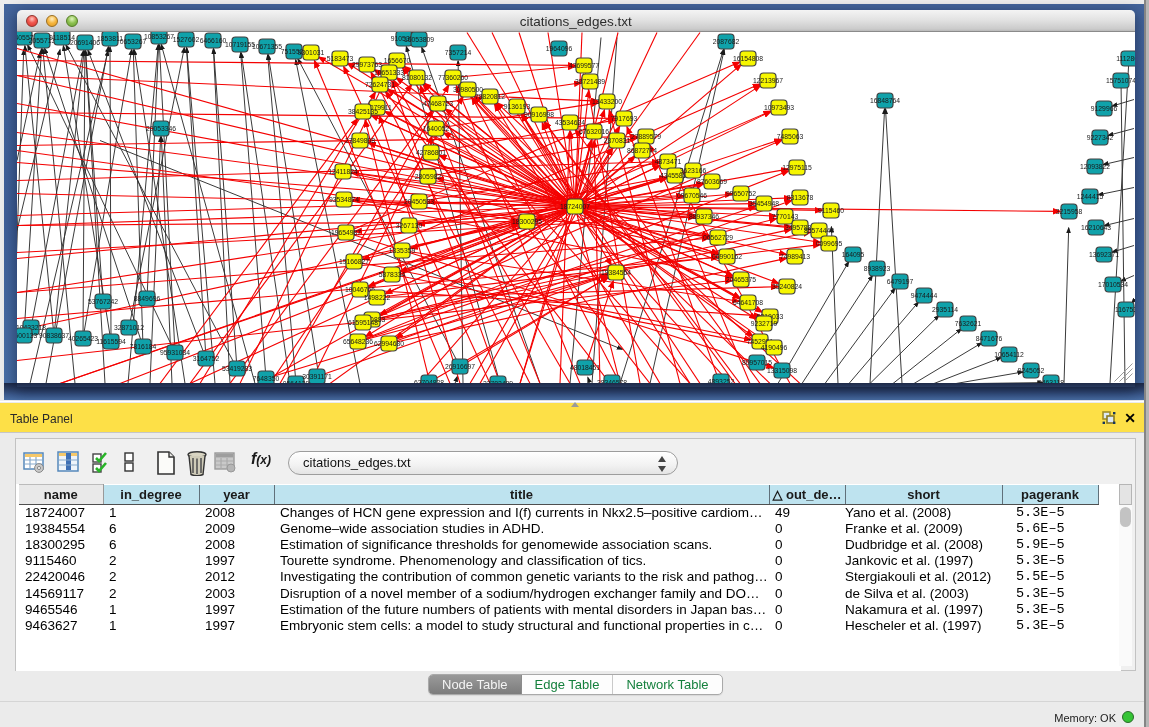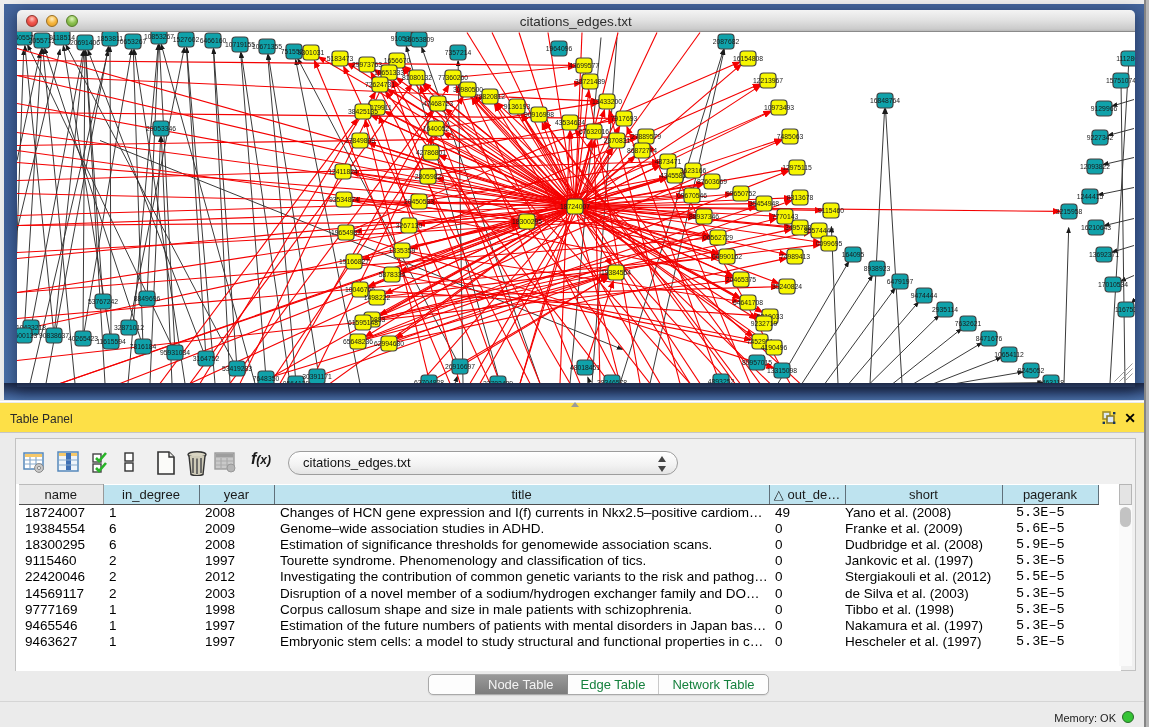--- a/index.html
+++ b/index.html
@@ -26,35 +26,35 @@
 #toolbar { position:absolute; left:0; top:0; width:100%; height:45px; }
 .ticon { position:absolute; top:11px; }
 #combo { position:absolute; left:272px; top:12px; width:390px; height:24px; border:1px solid #9d9d9d; border-radius:12px;
   background:linear-gradient(180deg,#ffffff 0%,#f2f2f2 60%,#e4e4e4 100%); font-size:13px; color:#111;
   line-height:22px; padding-left:14px; box-shadow:inset 0 1px 0 #fff; }
 #combo .arr { position:absolute; right:10px; top:3px; width:9px; height:18px; }
 #combo .arr b { position:absolute; left:0; width:0; height:0; border-left:4.5px solid transparent; border-right:4.5px solid transparent; }
 #combo .arr b.up { top:1px; border-bottom:6px solid #444; }
 #combo .arr b.dn { bottom:1px; border-top:6px solid #444; }
 table { border-collapse:collapse; table-layout:fixed; width:1079px; position:absolute; left:3px; top:0; background:#fff; font-size:13.5px; }
-th { height:20px; background:#bee3ef; font-weight:normal; font-size:13px; color:#1a1a1a;
+th { height:20px; background:#bee3ef; font-weight:bold; font-size:13px; color:#1a1a1a;
   border-right:1px solid #60707a; border-bottom:1px solid #4f4f4f; overflow:hidden; white-space:nowrap; }
 th.first { background:#e9e9e9; border-top:1px solid #bbb; border-right:1px solid #999; }
 td { height:16.1px; padding:0 0 0 6px; font-size:13.5px; color:#000; white-space:nowrap; overflow:hidden; text-overflow:ellipsis; }
 td.c6 { padding-left:14px;font-family:Liberation Mono, monospace; }
 td.c5 { text-align:left; padding:0; }
 tr { height:16.1px; }
 #tablewrap { position:absolute; left:0; top:45px; width:1105px; height:187px; overflow:hidden; background:#fff; }
 #vscroll { position:absolute; right:3px; top:66px; width:13px; height:161px; background:#fafafa; }
 #vthumb { position:absolute; left:1px; top:2px; width:11px; height:20px; background:#c3c3c3; border-radius:6px; }
 #vcorner { position:absolute; right:3px; top:45px; width:13px; height:21px; background:#e4e4e4; border:1px solid #b5b5b5; }
 #tabs { position:absolute; left:428px; top:272px; height:21px; display:flex; border:1px solid #a9a9a9; border-radius:5px; overflow:hidden;
   background:#fdfdfd; box-shadow:0 1px 1px rgba(0,0,0,0.08); }
 .tab { font-size:13px; color:#15803d; padding:0 13px; line-height:20px; }
-.tab.sel { background:linear-gradient(180deg,#9a9a9a,#7c7c7c); color:#f4f4f4; border-right:1px solid #8b8b8b;margin-left:46px; }
+.tab.sel { background:linear-gradient(180deg,#9a9a9a,#7c7c7c); color:#f4f4f4; border-right:1px solid #8b8b8b; }
 .tab.mid { border-right:1px solid #c9c9c9; }
 #statusline { position:absolute; left:0; top:299px; width:100%; border-top:1px solid #d5d5d5; }
 #memok { position:absolute; right:28px; top:310px; font-size:11px; color:#222; }
 #memdot { position:absolute; right:10px; top:309px; width:12px; height:12px; border-radius:50%; background:#35c435; border:1.2px solid #2a6a2a; }
 #divarrow { position:absolute; left:571px; top:402px; width:0; height:0; border-left:4px solid transparent; border-right:4px solid transparent; border-bottom:5px solid #9a9a9a; }
 </style></head>
 <body>
 <div id="desktop">
   <div id="undershadow"></div>
   <div id="win">
@@ -756,29 +756,20 @@
 <tr>
 <td class="c0">14569117</td>
               <td class="c1">2</td>
               <td class="c2">2003</td>
 <td class="c3">Disruption of a novel member of a sodium/hydrogen exchanger family and DOCK3 is associated</td>
               <td class="c4">0</td>
               <td class="c5">de Silva et al. (2003)</td>
               <td class="c6">5.3E–5</td>
             </tr>
 <tr>
-<td class="c0">9777169</td>
-              <td class="c1">1</td>
-              <td class="c2">1998</td>
-<td class="c3">Corpus callosum shape and size in male patients with schizophrenia.</td>
-              <td class="c4">0</td>
-              <td class="c5">Tibbo et al. (1998)</td>
-              <td class="c6">5.3E–5</td>
-            </tr>
-<tr>
 <td class="c0">9465546</td>
               <td class="c1">1</td>
               <td class="c2">1997</td>
 <td class="c3">Estimation of the future numbers of patients with mental disorders in Japan based on national</td>
               <td class="c4">0</td>
               <td class="c5">Nakamura et al. (1997)</td>
               <td class="c6">5.3E–5</td>
             </tr>
 <tr>
 <td class="c0">9463627</td>

